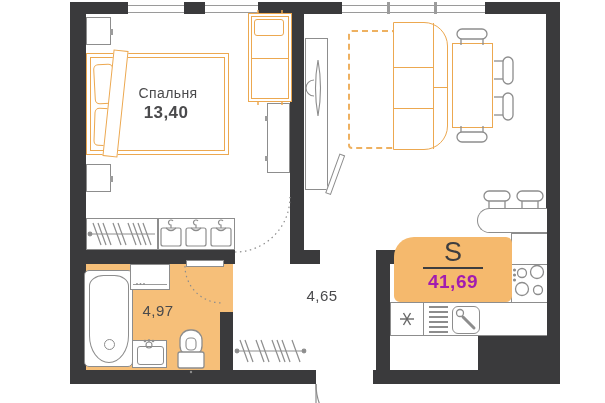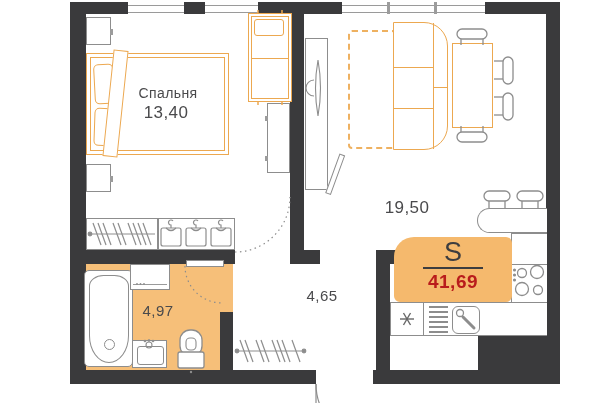--- a/index.html
+++ b/index.html
@@ -18,21 +18,21 @@
   .grille{position:absolute;background:repeating-linear-gradient(to bottom,#8d8d8d 0 1.5px,transparent 1.5px 5px);z-index:4;}
   .lbl{position:absolute;text-align:center;z-index:7;letter-spacing:.4px;line-height:1.1;}
   .lbl.big{font-size:14px;}
   .lbl.num{font-size:17px;}
   .lbl.small{font-size:15px;}
   .badge{position:absolute;left:394px;top:237px;width:118px;height:65px;background:#f5b96d;
          border-radius:20px 6px 6px 6px;z-index:5;display:flex;flex-direction:column;
          align-items:center;justify-content:flex-start;}
   .badge .s{font-size:27px;line-height:1.05;margin-top:1px;color:#3d3d3f;}
   .badge .rule{width:60px;height:2px;background:#3d3d3f;margin:1px 0 2px 0;}
-  .badge .v{font-size:19px;font-weight:bold;color:#b91c1c;letter-spacing:.5px;}
+  .badge .v{font-size:19px;font-weight:bold;color:#a21caf;letter-spacing:.5px;}
   svg.overlay{position:absolute;left:0;top:0;z-index:6;}
 </style>
 </head>
 <body>
 
 <div class="plan">
 
   <div class="fill" style="left:86px;top:264px;width:136px;height:106px;"></div>
   <div class="fill" style="left:220px;top:264px;width:13px;height:48px;"></div>
 
@@ -263,18 +263,17 @@
 
     <g stroke="#eca850" stroke-width="1.5">
       <line x1="258" y1="13" x2="258" y2="10"></line>
         <line x1="282" y1="13" x2="282" y2="10"></line>
       <line x1="258" y1="102" x2="258" y2="105"></line>
         <line x1="282" y1="102" x2="282" y2="105"></line>
     </g>
   </svg>
 
   <div class="lbl big" style="left:108px;top:86px;width:120px;">Спальня</div>
-  <div class="lbl num" style="left:106px;top:104px;width:120px;">13,40</div>
-  <div class="lbl num" style="left:327px;top:199px;width:160px;">19,50</div>
+  <div class="lbl num" style="left:106px;top:104px;width:120px;font-weight:bold;">13,40</div>
   <div class="lbl small" style="left:128px;top:303px;width:60px;">4,97</div>
   <div class="lbl small" style="left:292px;top:288px;width:60px;">4,65</div>
 
 </div>
 
 </body></html>

